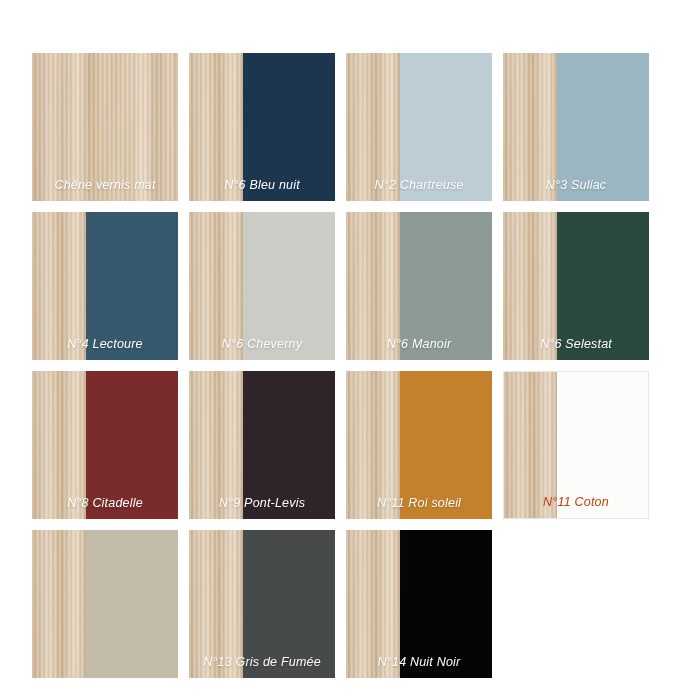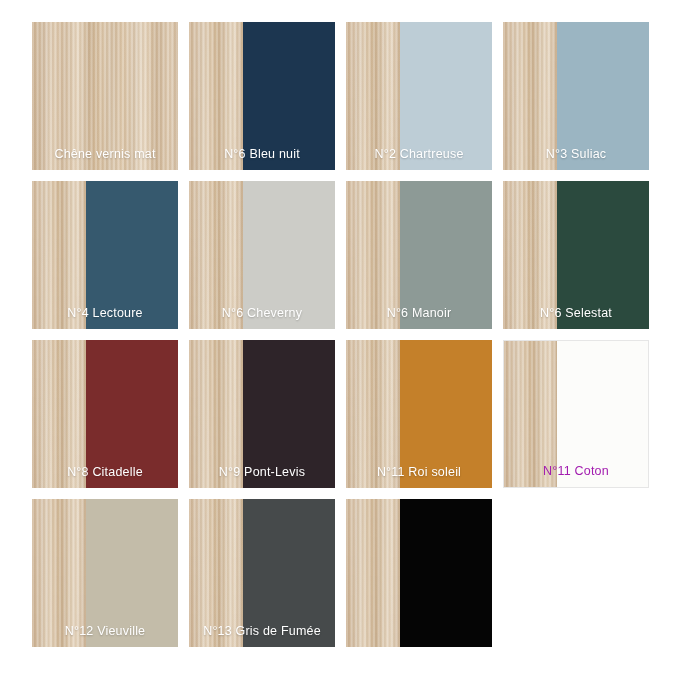--- a/index.html
+++ b/index.html
@@ -12,21 +12,22 @@
     background: #ffffff;
     font-family: "Liberation Sans", sans-serif;
     overflow: hidden;
   }
 
   #swatch-grid {
     position: relative;
     width: 700px;
     height: 531px;
     box-sizing: border-box;
-    padding: 22px 0 0 32px;
+    padding: 53px 0 0 32px;
+    font-style: italic;
   }
 
   .grid-rows {
     display: flex;
     flex-direction: column;
     gap: 11px;
   }
 
   .grid-row {
     display: flex;
@@ -94,21 +95,21 @@
     text-align: center;
     font-size: 12.5px;
     letter-spacing: 0.2px;
     color: #ffffff;
     text-shadow: 0 1px 2px rgba(0,0,0,0.22);
     white-space: nowrap;
     pointer-events: none;
   }
 
   .swatch-label.dark-text {
-    color: #a21caf;
+    color: #c2410c;
     text-shadow: none;
   }
 
   .swatch.light-border {
     border: 1px solid #e6e6e6;
   }
 </style>
 </head>
 <body>
 
@@ -176,26 +177,26 @@
         <div class="swatch light-border">
           <div class="wood"></div>
           <div class="color-panel" style="background-color: rgb(252, 252, 250);"></div>
           <div class="swatch-label dark-text">N°11 Coton</div>
         </div>
       </div>
       <div class="grid-row">
         <div class="swatch">
           <div class="wood"></div>
           <div class="color-panel" style="background-color: rgb(195, 188, 169);"></div>
-          <div class="swatch-label">N°12 Vieuville</div>
         </div>
         <div class="swatch">
           <div class="wood"></div>
           <div class="color-panel" style="background-color: rgb(70, 74, 75);"></div>
           <div class="swatch-label">N°13 Gris de Fumée</div>
         </div>
         <div class="swatch">
           <div class="wood"></div>
           <div class="color-panel" style="background-color: rgb(5, 5, 5);"></div>
+          <div class="swatch-label">N°14 Nuit Noir</div>
         </div>
       </div>
     </div>
 </div>
 
 </body></html>

